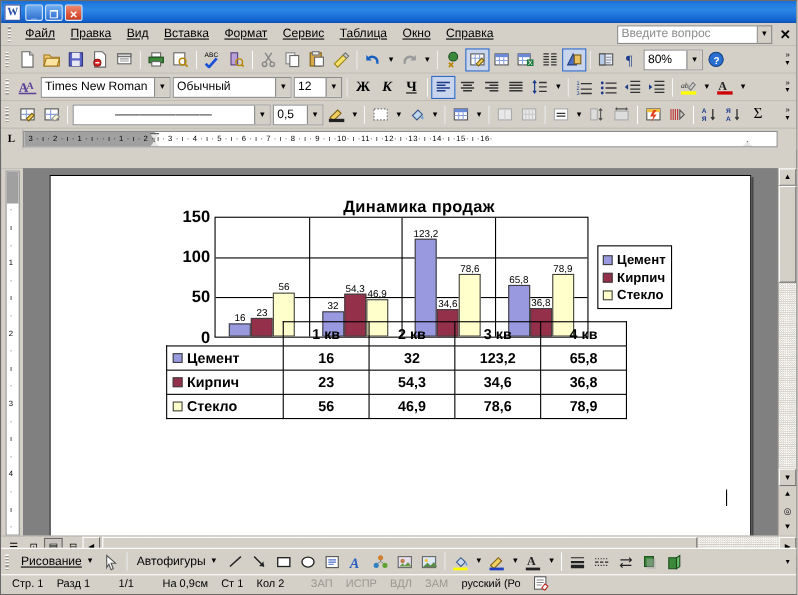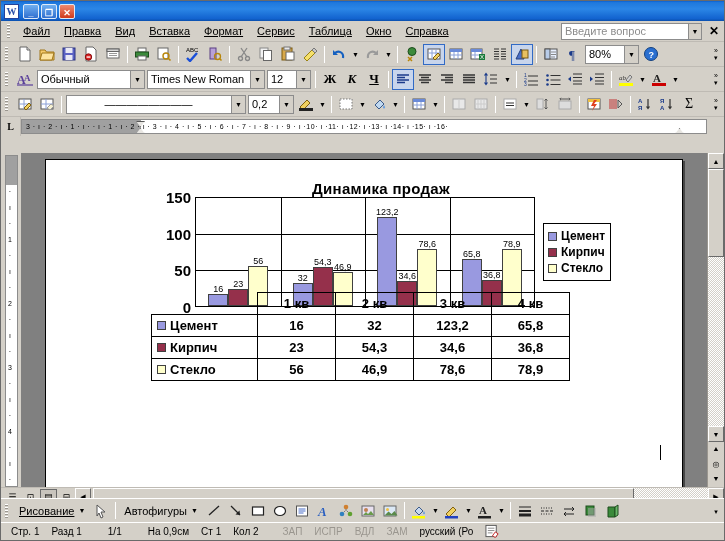--- a/index.html
+++ b/index.html
@@ -714,26 +714,26 @@
     <div class="grip"></div>
 
     <div class="tb-btn">
       <svg width="18" height="16" viewBox="0 0 18 16">
           <text x="1" y="13" font-size="12" font-weight="bold" fill="#5a3f9a" font-family="serif">A</text>
           <text x="8" y="10" font-size="9" font-weight="bold" fill="#5a3f9a" font-family="serif">A</text>
           <path d="M1 14h16" stroke="#5a3f9a" stroke-width="1.2"></path>
         </svg>
     </div>
 
+    <div class="combo" style="width:118px">
+      <div class="cb-txt">Times New Roman</div>
+      <div class="cb-btn">▼</div>
+    </div>
     <div class="combo" style="width:108px">
       <div class="cb-txt">Обычный</div>
-      <div class="cb-btn">▼</div>
-    </div>
-    <div class="combo" style="width:118px">
-      <div class="cb-txt">Times New Roman</div>
       <div class="cb-btn">▼</div>
     </div>
     <div class="combo" style="width:44px">
       <div class="cb-txt">12</div>
       <div class="cb-btn">▼</div>
     </div>
 
     <div class="tb-sep"></div>
 
     <div class="tb-btn" style="font:bold 13px 'Liberation Serif',serif">Ж</div>
@@ -842,21 +842,21 @@
         </svg>
     </div>
 
     <div class="tb-sep"></div>
 
     <div class="combo" style="width:180px">
       <div class="cb-txt" style="overflow:hidden;text-align:center;padding-right:4px">————————</div>
       <div class="cb-btn">▼</div>
     </div>
     <div class="combo" style="width:46px">
-      <div class="cb-txt">0,2</div>
+      <div class="cb-txt">0,5</div>
       <div class="cb-btn">▼</div>
     </div>
 
     <div class="tb-btn">
       <svg width="16" height="16" viewBox="0 0 16 16">
           <path d="M2 11l7-7 3 3-7 7z" fill="#f0d060" stroke="#806010"></path>
           <rect x="1" y="12" width="14" height="3" fill="#222"></rect>
         </svg>
     </div>
     <div class="tb-arrow">▼</div>

